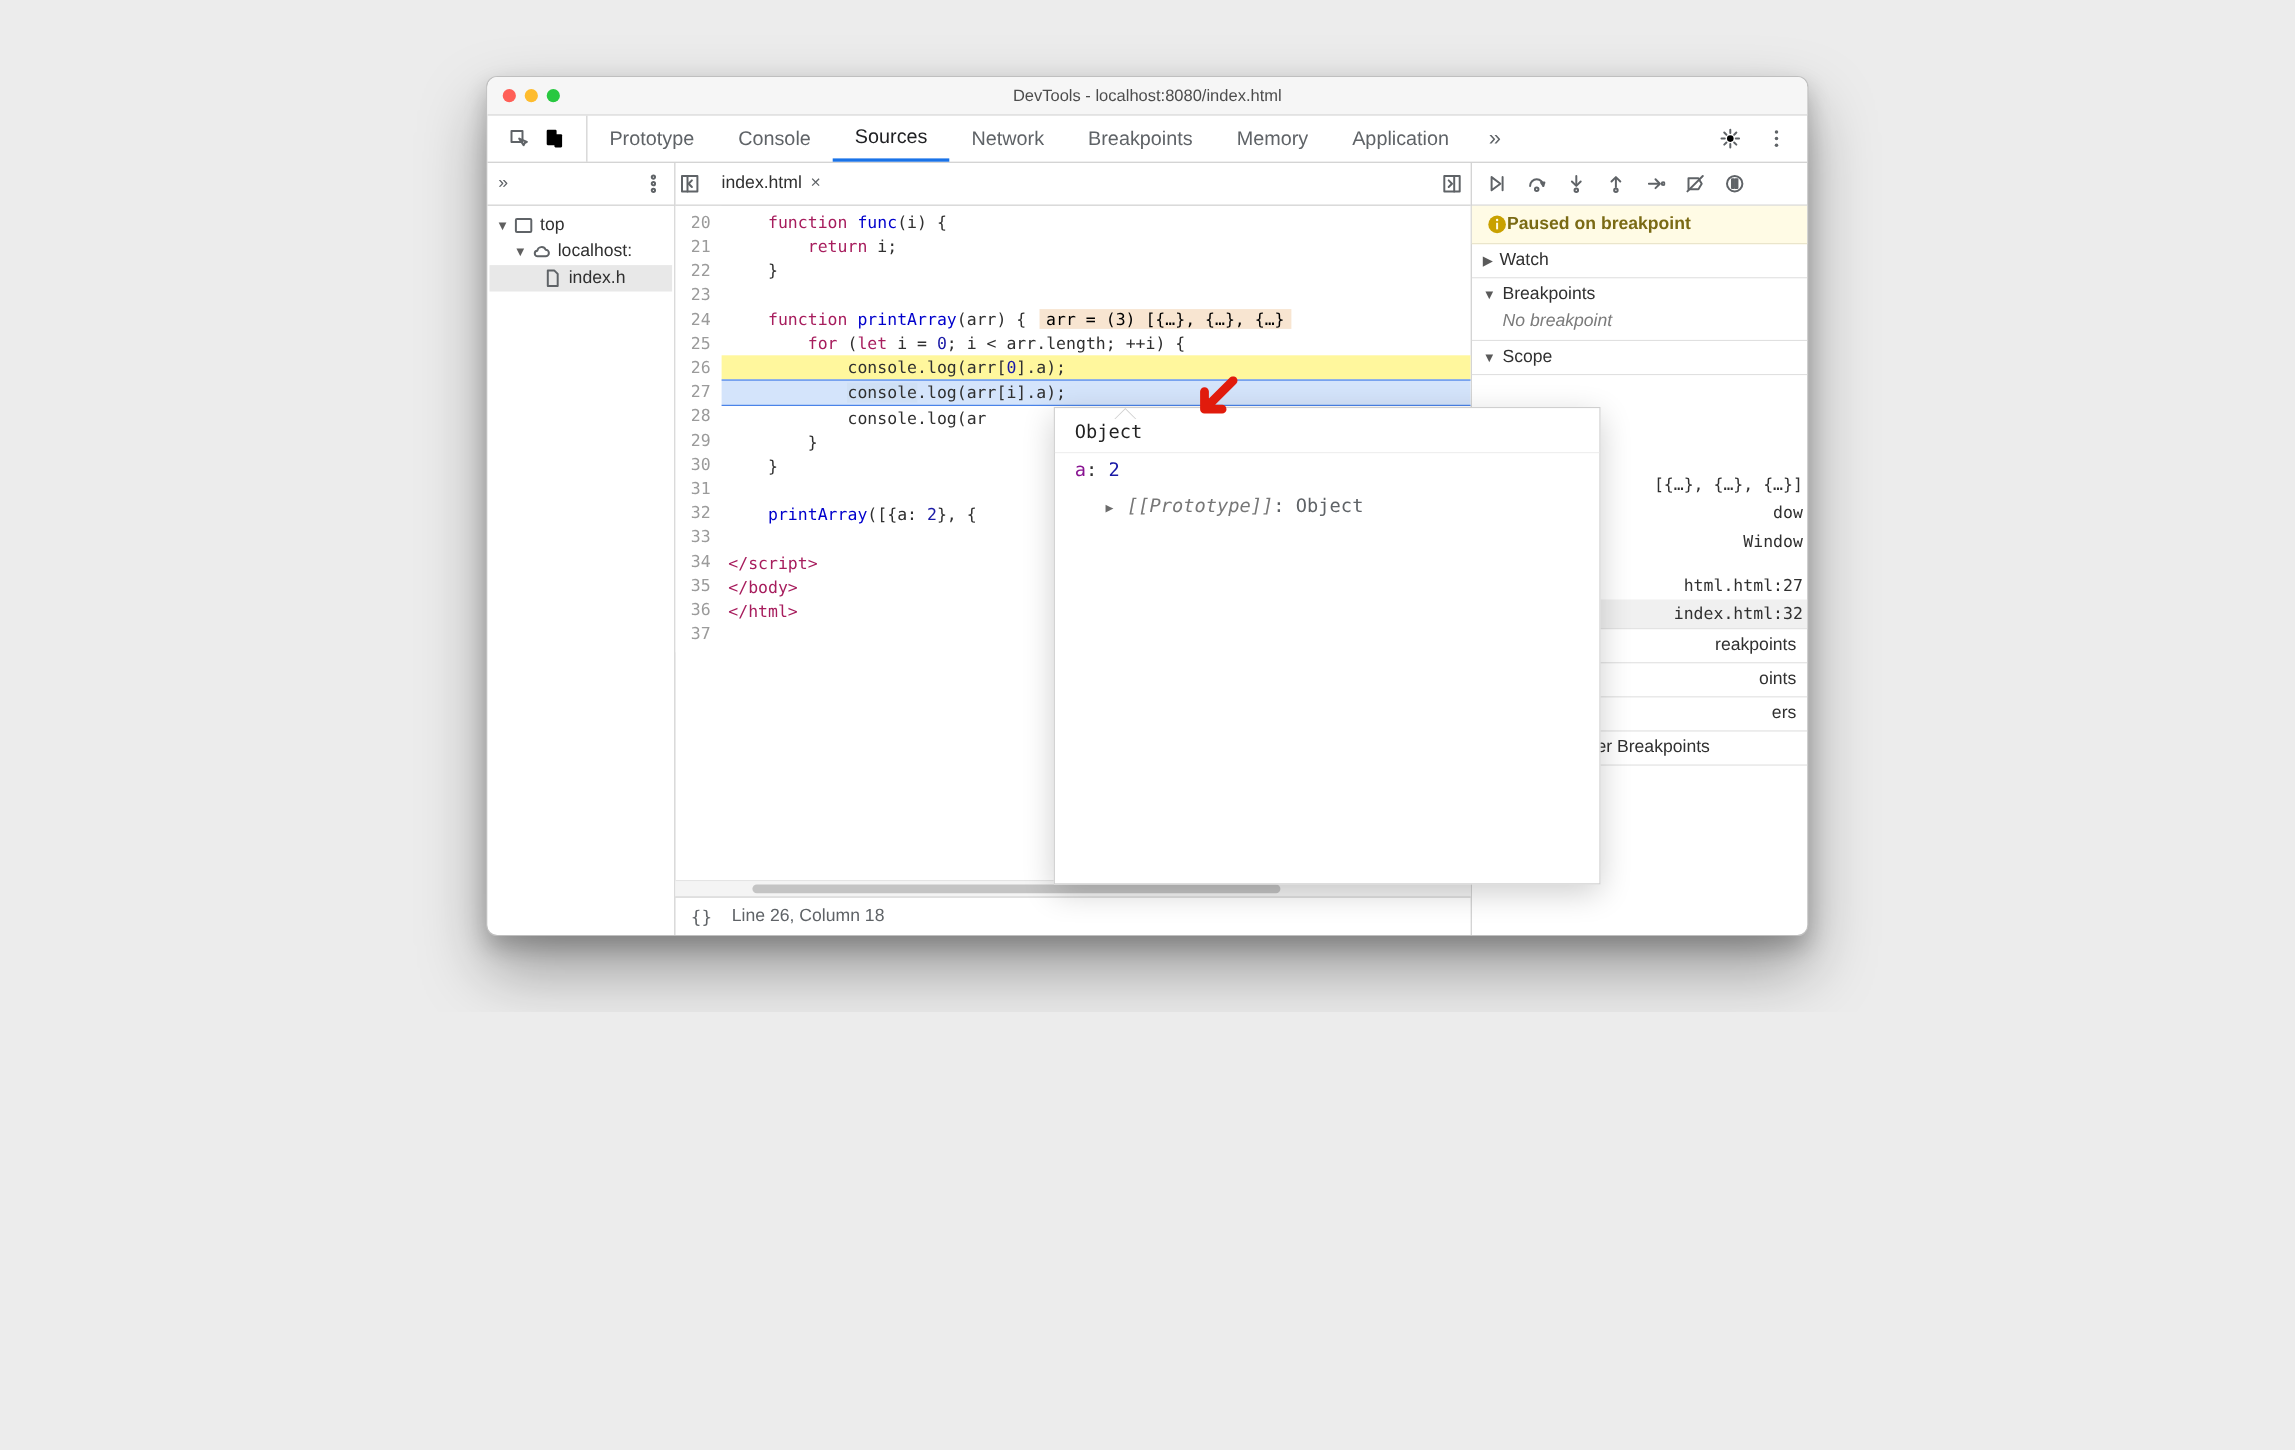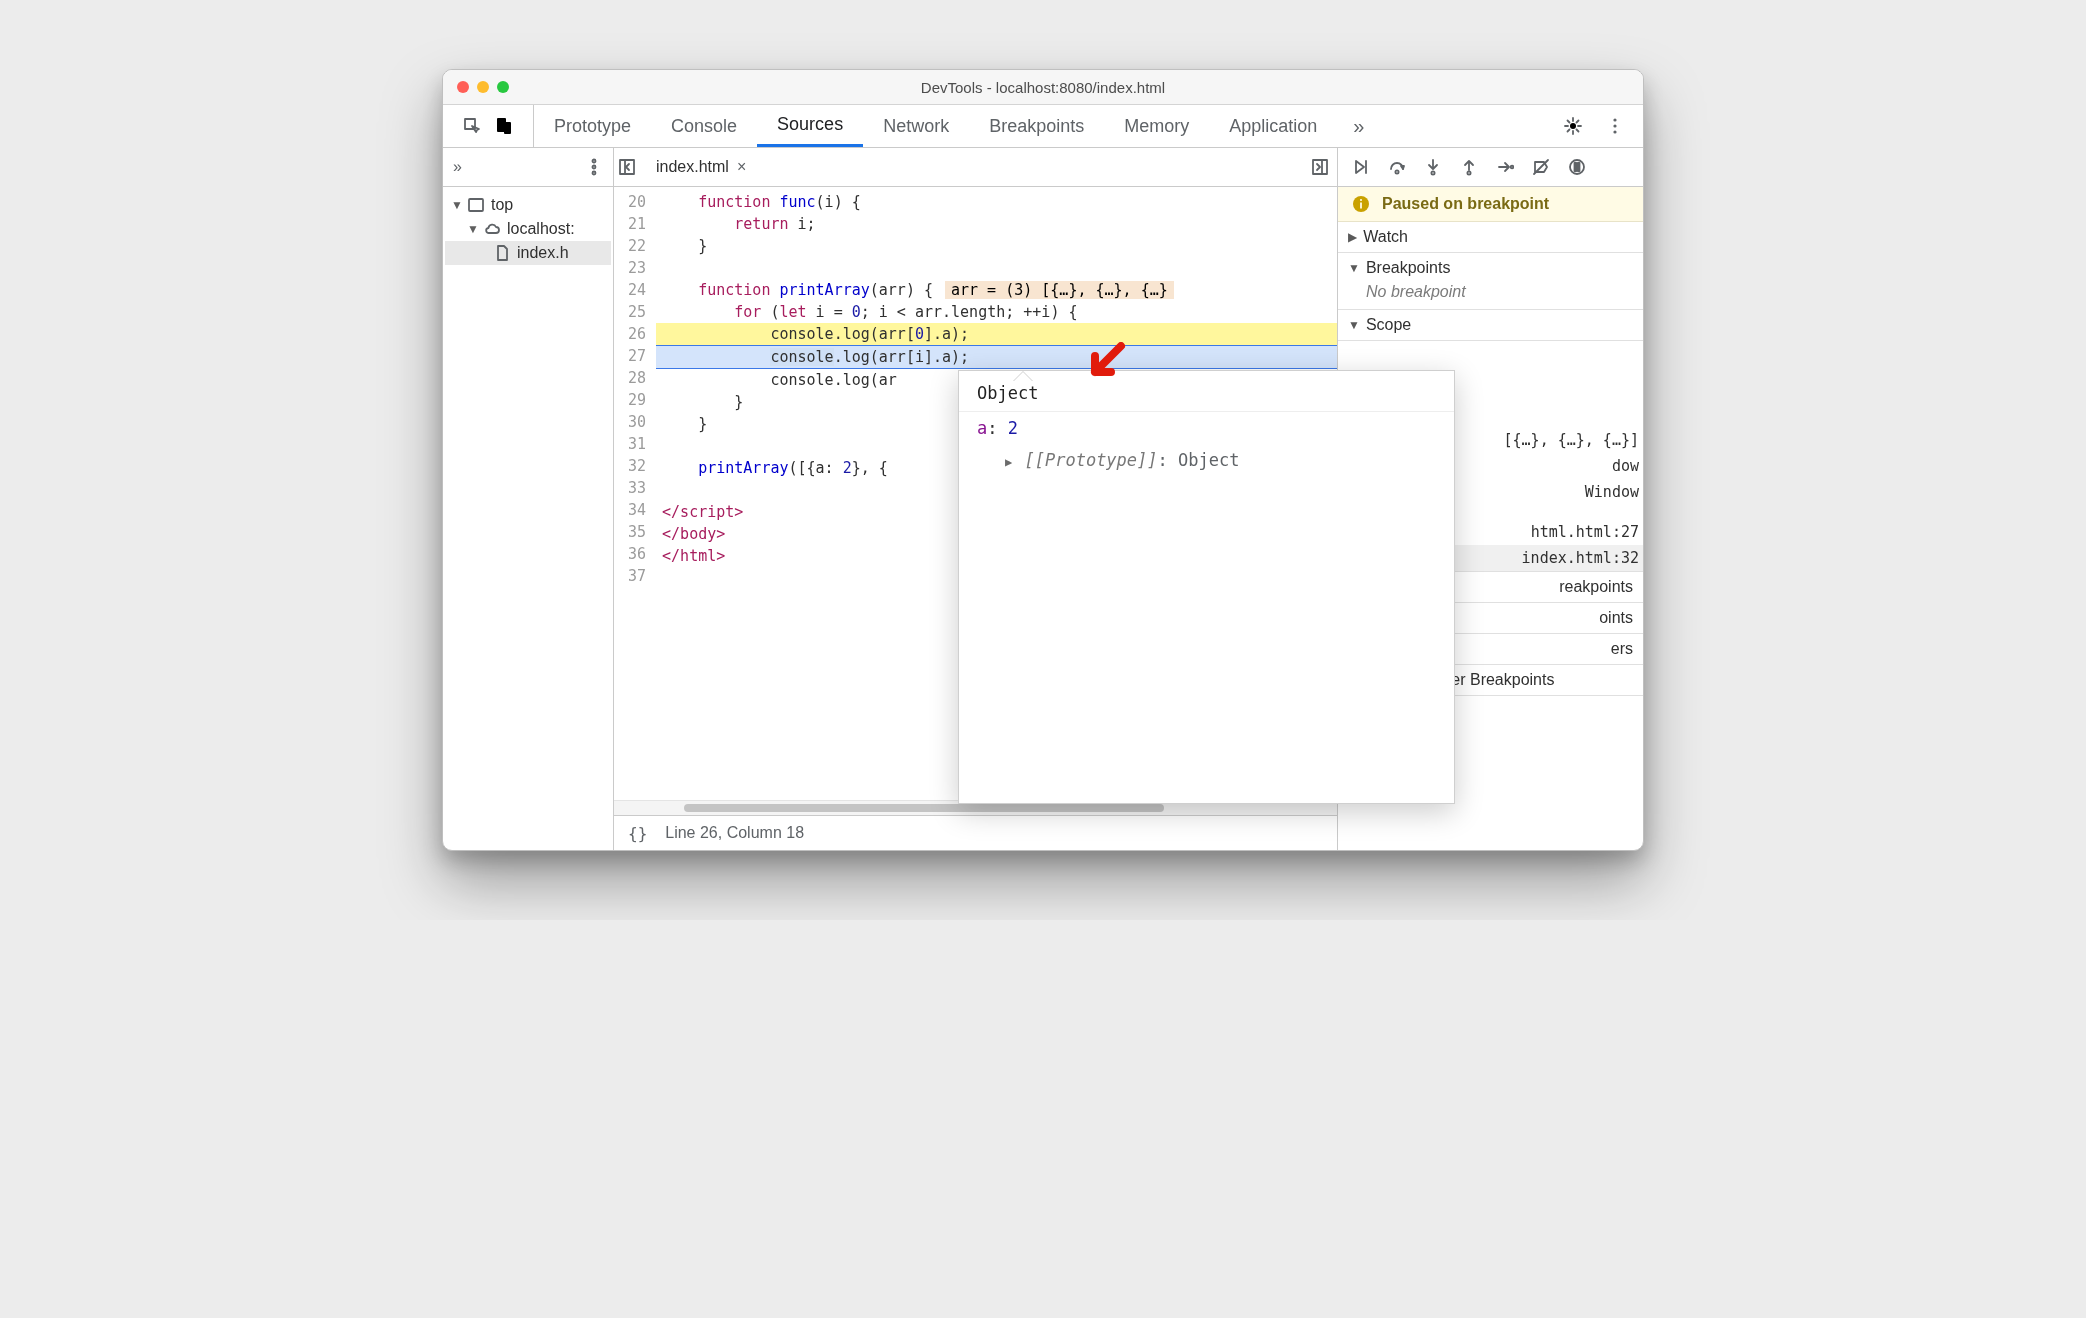--- a/index.html
+++ b/index.html
@@ -170,21 +170,21 @@
   }
   .debug-toolbar {
     height:38px; border-bottom:1px solid var(--border);
     display:flex; align-items:center; gap:18px; padding:0 14px;
     color:#5f6367;
   }
   .paused-msg {
     background: var(--paused-bg);
     border-bottom:1px solid #e8e3c8;
     padding: 8px 14px; font-weight:600;
-    display:flex; align-items:center; gap:12px;
+    display:flex; align-items:center; gap:0;
     color:#7a6a14;
   }
   .dbg-section {
     border-bottom:1px solid #e0e0e0;
     padding: 6px 10px;
   }
   .dbg-section-head { display:flex; align-items:center; gap:6px; color:#303030; }
   .dbg-section-head .caret { font-size:12px; color:#5a5a5a; }
   .dbg-empty { color:#7b7b7b; font-style:italic; padding:6px 0 2px 18px; }
   .dbg-row { display:flex; justify-content:space-between; padding:4px 4px 4px 18px; font-family:Menlo,Consolas,monospace; font-size:15px; }

